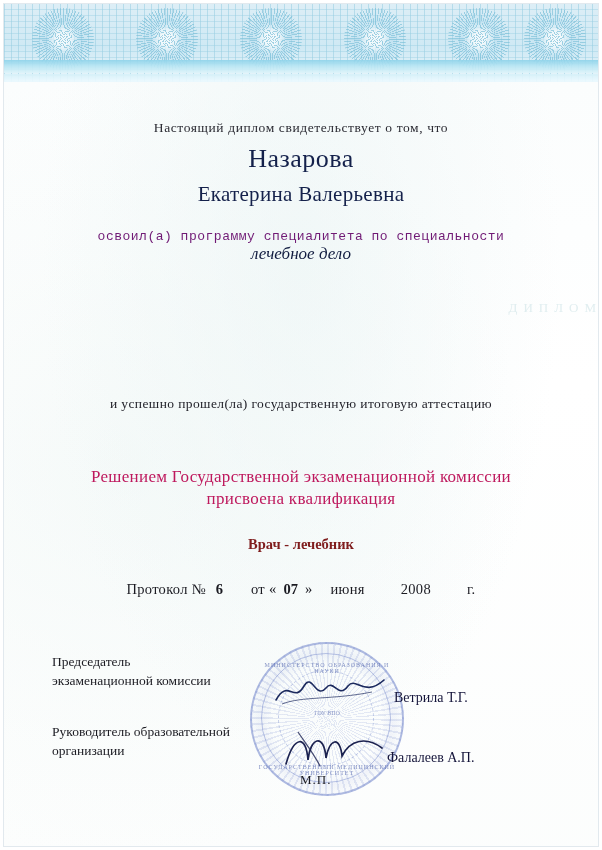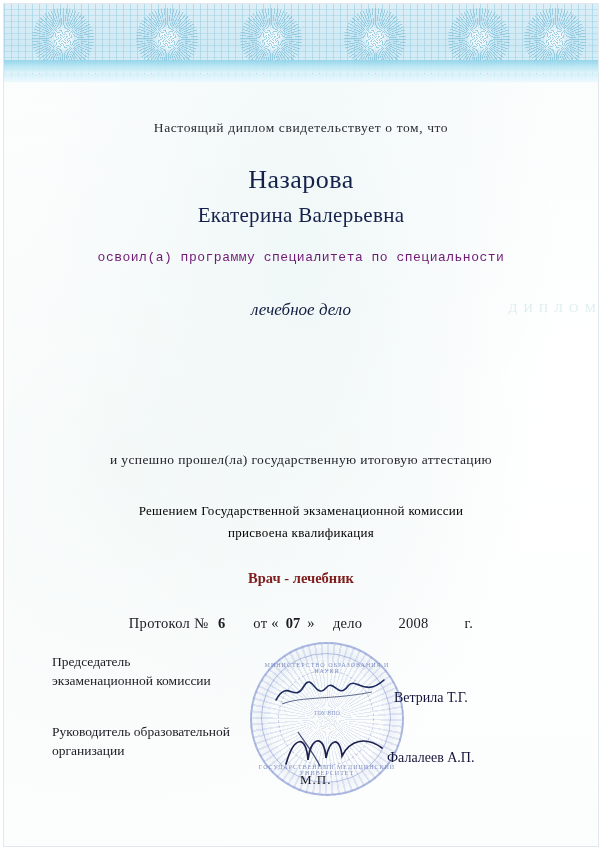--- a/index.html
+++ b/index.html
@@ -110,21 +110,21 @@
     color: #1b1b22;
   }
 
   .line-intro {
     margin-top: 38px;
     font-size: 13.5px;
     letter-spacing: .6px;
     color: #2b2b33;
   }
   .name-block {
-    margin-top: 29px;
+    margin-top: 8px;
     color: #101b3f;
     font-family: "Liberation Serif", serif;
   }
   .surname {
     font-size: 26px;
     letter-spacing: .5px;
     color: #14214b;
   }
   .firstname {
     margin-top: 8px;
@@ -133,37 +133,36 @@
     color: #14214b;
   }
   .line-program {
     margin-top: 22px;
     font-size: 13px;
     letter-spacing: .5px;
     color: #701a75;
     font-family: Liberation Mono, monospace;
   }
   .specialty {
-    margin-top: 35px;
     font-size: 17px;
     font-style: italic;
     color: #101b3f;
   }
   .line-attestation {
     margin-top: 132px;
     font-size: 13.5px;
     letter-spacing: .4px;
     color: #23232b;
   }
   .decision {
-    margin-top: 32px;
-    font-size: 13px;
+    margin-top: 54px;
+    font-size: 17px;
     line-height: 22px;
     letter-spacing: .3px;
-    color: #000000;
+    color: #be185d;
   }
   .qualification {
     margin-top: 26px;
     font-size: 14.5px;
     font-weight: bold;
     color: #7f1d1d;
   }
   .protocol {
     margin-top: 28px;
     font-size: 14.5px;
@@ -312,21 +311,21 @@
     </div>
 
     <div class="qualification">Врач - лечебник</div>
 
     <div class="protocol">
       <span class="lbl">Протокол №</span>
       <span class="val">6</span>
       <span class="lbl" style="margin-left:18px;">от «</span>
       <span class="val" style="padding:0 1px;">07</span>
       <span class="lbl">»</span>
-      <span class="lbl" style="margin-left:12px;">дело</span>
+      <span class="lbl" style="margin-left:12px;">июня</span>
       <span class="lbl" style="margin-left:30px;">2008</span>
       <span class="lbl" style="margin-left:30px;">г.</span>
     </div>
 
     <div class="sign-area">
 
       <div class="sign-row r1">
         <div>Председатель</div>
         <div>экзаменационной комиссии</div>
       </div>

